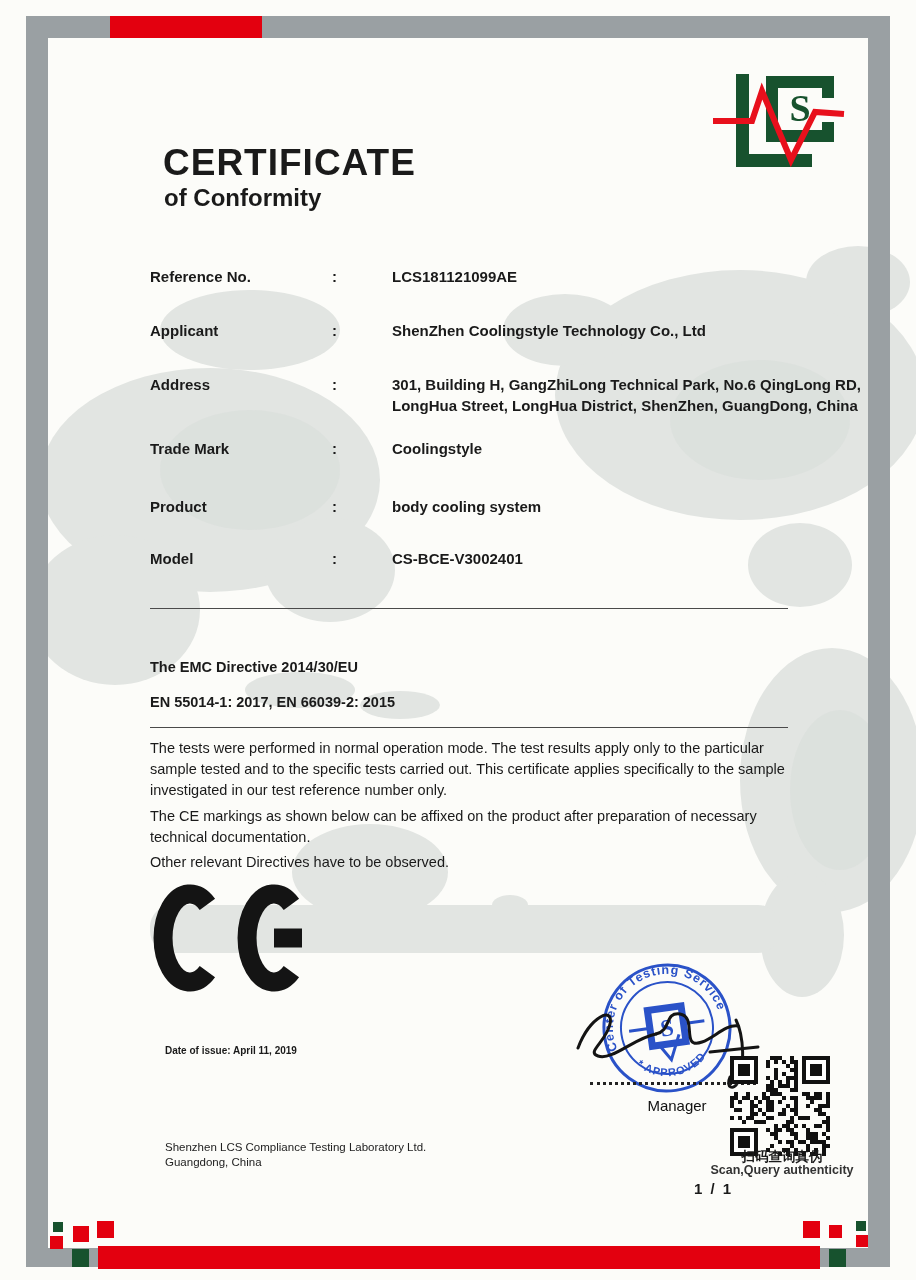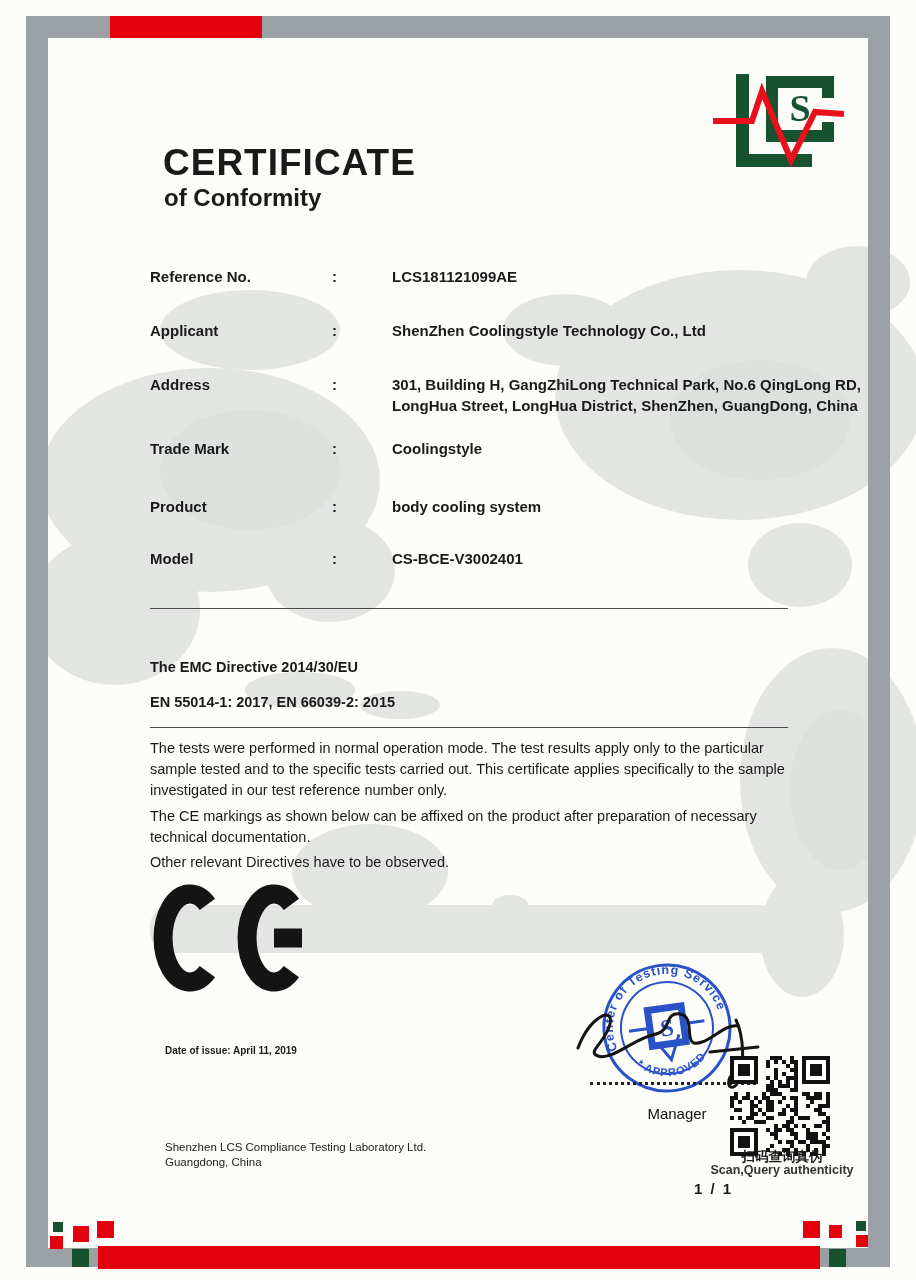--- a/index.html
+++ b/index.html
@@ -23,21 +23,21 @@
   .bold{font-weight:bold;}
   .rule{position:absolute;left:150px;width:638px;height:0;border-top:1.5px solid #4a4a4a;}
   
   .foot{position:absolute;left:165px;font-size:11.5px;line-height:14.5px;color:#222;}
   .footrow{display:flex;}
   .footcol1{width:165px;}
   #page-number{left:694px;top:1180px;font-size:15px;font-weight:bold;letter-spacing:2px;}
   #qr-caption-cn{left:712px;top:1148px;width:140px;text-align:center;font-size:13.5px;font-weight:bold;}
   #qr-caption-en{left:700px;top:1163px;width:164px;text-align:center;font-size:12.5px;font-weight:bold;color:#333;}
   #date-issue{left:150px;top:1045px;font-size:10px;font-weight:bold;margin-left:15px;}
-  #manager-label{left:612px;top:1097px;width:130px;text-align:center;font-size:15px;color:#111;margin-top:8px;}
+  #manager-label{left:612px;top:1097px;width:130px;text-align:center;font-size:15px;color:#111;}
   #sig-line{left:590px;top:1082px;width:166px;border-bottom:3px dotted #222;}
   svg{display:block;}
 </style>
 </head>
 <body>
 
 <div id="page">
 
   <svg class="abs" style="left:0;top:0;" width="916" height="1280" viewBox="0 0 916 1280">
     <g fill="#e2e5e2">

